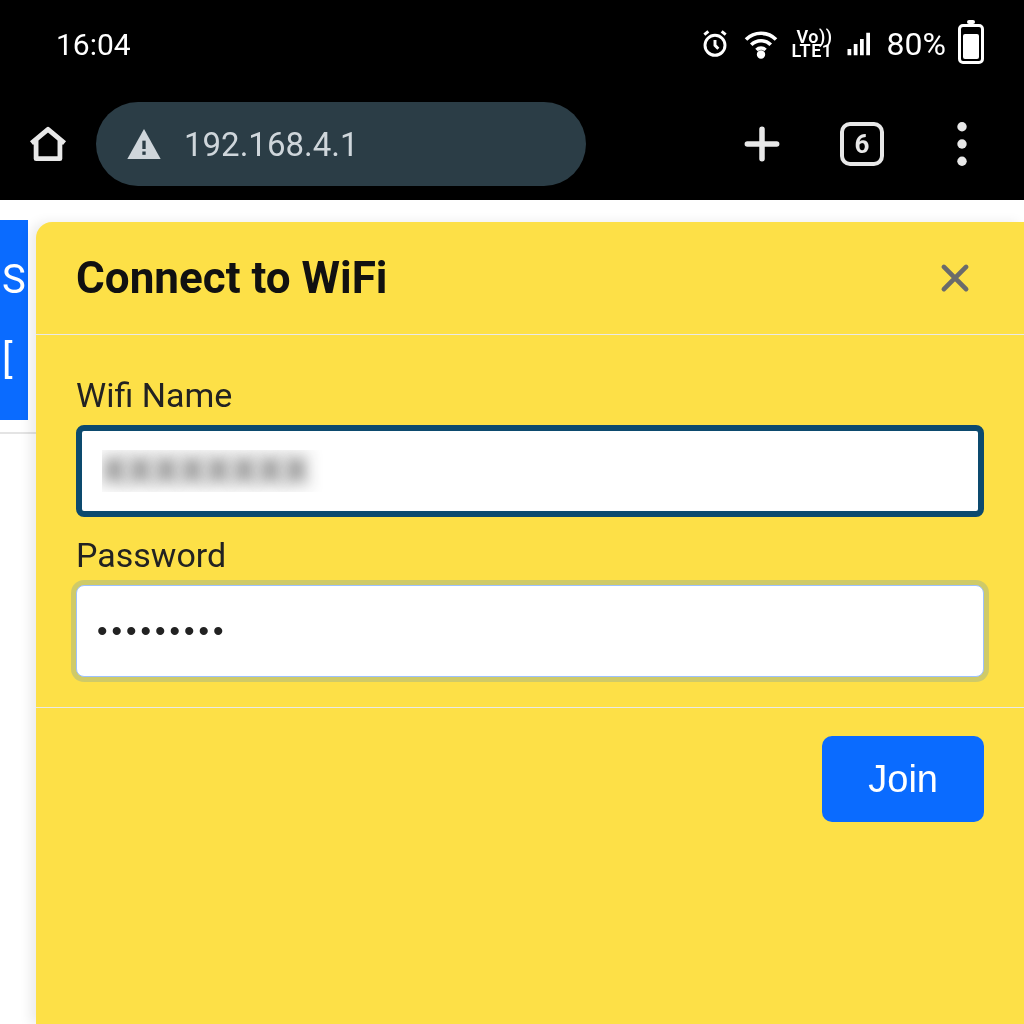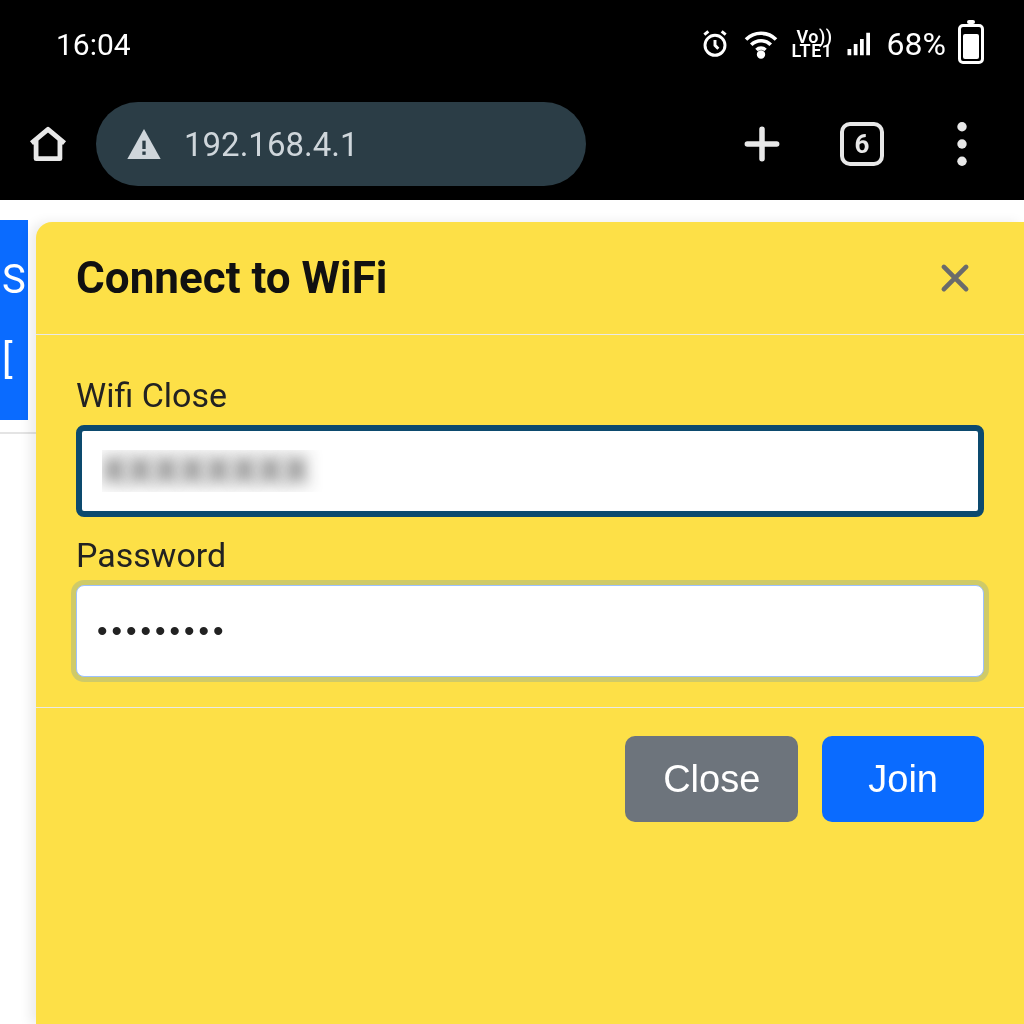--- a/index.html
+++ b/index.html
@@ -167,21 +167,21 @@
     </span>
     <span class="status-volte">
       <div>Vo))</div>
       <div>LTE1</div>
     </span>
     <span>
       <svg width="30" height="28" viewBox="0 0 24 22">
           <path fill="#fff" d="M2 20h3v-5H2zM7 20h3v-9H7zM12 20h3V7h-3zM17 20h3V2h-3z"></path>
         </svg>
     </span>
-    <span class="battery-pct">68%</span>
+    <span class="battery-pct">80%</span>
     <span class="battery-icon"></span>
   </div>
 </div>
 
 <div class="browser-bar">
   <div class="home-btn">
     <svg width="44" height="44" viewBox="0 0 24 24" fill="none" stroke="#e8e8e8" stroke-width="2.6" stroke-linejoin="round">
       <path d="M3 11.5L12 4l9 7.5"></path>
         <path d="M5.5 10v10h13V10"></path>
     </svg>
@@ -228,24 +228,23 @@
   <div class="modal-header">
     <div class="modal-title">Connect to WiFi</div>
     <div class="close-x">
       <svg width="38" height="38" viewBox="0 0 24 24" stroke="#6b6b6b" stroke-width="3" stroke-linecap="round">
         <path d="M5 5l14 14M19 5L5 19"></path>
       </svg>
     </div>
   </div>
 
   <div class="modal-body">
-    <div class="field-label">Wifi Close</div>
+    <div class="field-label">Wifi Name</div>
     <input class="text-input wifi-name-input" type="text" value="XXXXXXXX" style="">
     <div class="field-spacer"></div>
     <div class="field-label">Password</div>
     <input class="text-input password-input" type="text" value="•••••••••" style="">
   </div>
 
   <div class="modal-footer">
-    <button class="btn btn-secondary">Close</button>
     <button class="btn btn-primary">Join</button>
   </div>
 </div>
 
 </body></html>

